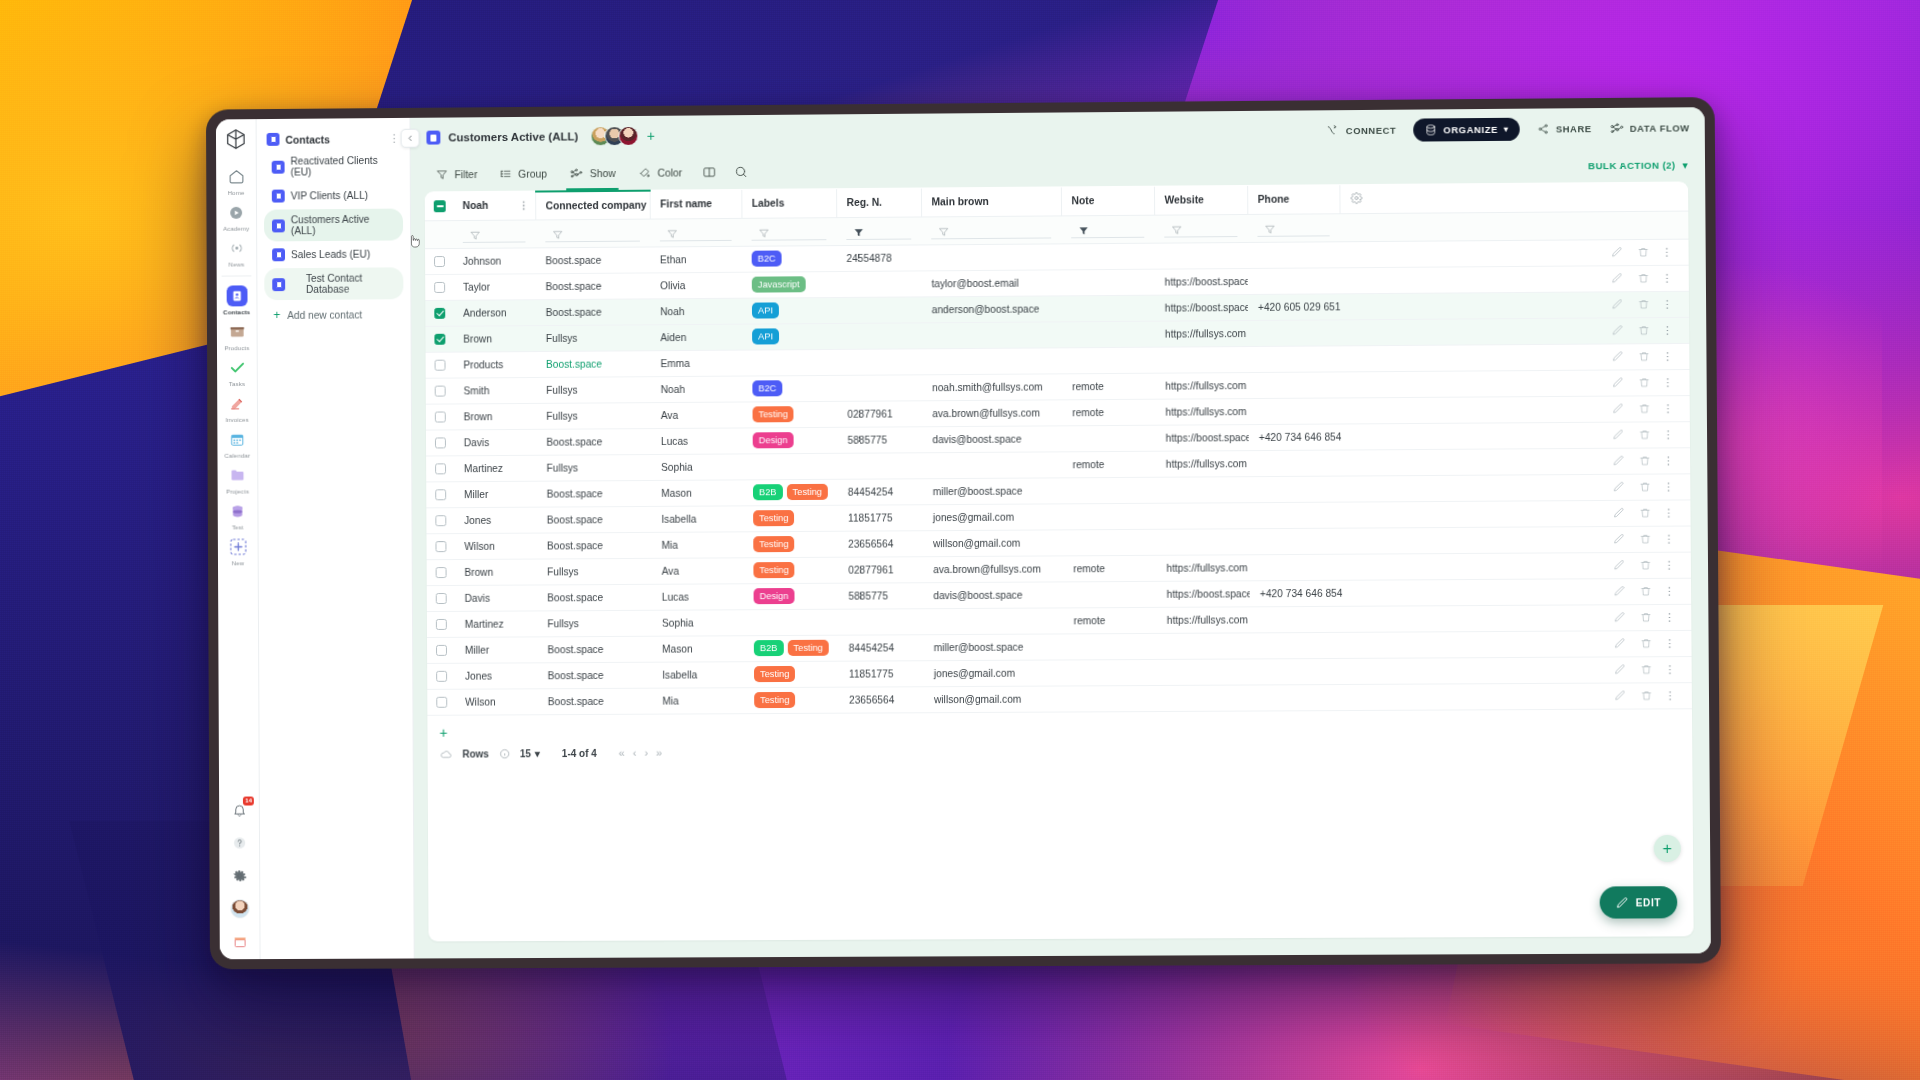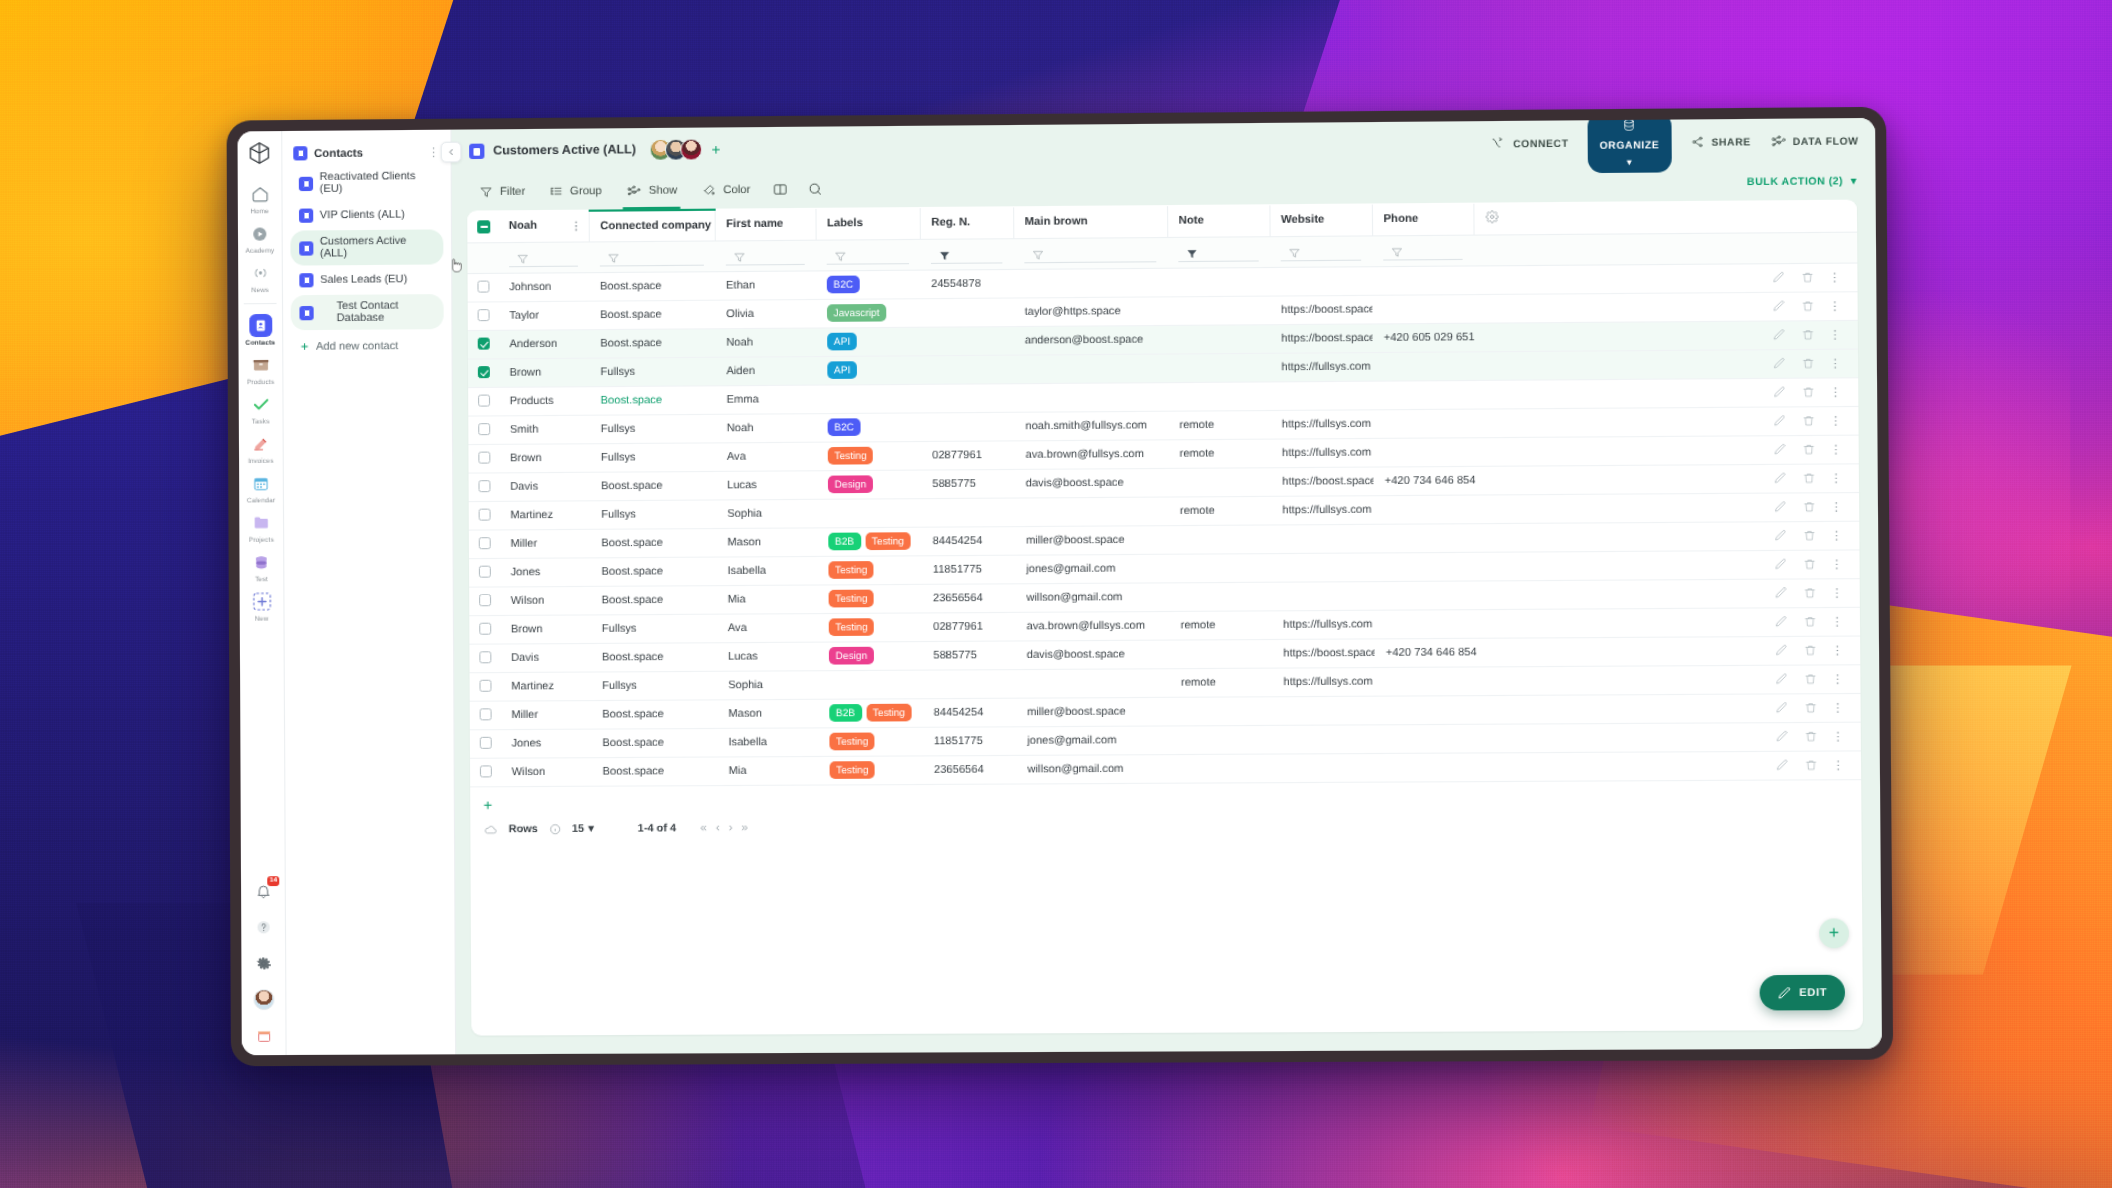--- a/index.html
+++ b/index.html
@@ -150,21 +150,21 @@
   .avatars { display:flex; align-items:center; }
   .av { width:20px; height:20px; border-radius:50%; border:1.6px solid #e9f4ee; margin-left:-6px; }
   .av:first-child { margin-left:0; }
   .av1 { background:radial-gradient(circle at 50% 34%, #f6dcc4 0 33%, #caa15e 34% 56%, #5d8a55 58%); }
   .av2 { background:radial-gradient(circle at 50% 36%, #e9c9ab 0 33%, #4f4f52 34% 55%, #2f3f55 57%); }
   .av3 { background:radial-gradient(circle at 50% 32%, #f3d2bb 0 31%, #5b2329 32% 54%, #8e1430 56%); }
   .av-plus { color:#0e9f6e; font-size:14px; margin-left:9px; cursor:pointer; line-height:1; }
   .tb-right { margin-left:auto; display:flex; align-items:center; gap:17px; }
   .tb-btn { display:flex; align-items:center; gap:6px; font-size:9.4px; font-weight:600;
     letter-spacing:.55px; color:#3d4c46; cursor:pointer; }
-  .tb-btn.pill { background:#0c4a6e; color:#fff; padding:5px 11px; border-radius:13px; letter-spacing:.6px;flex-direction:column; }
+  .tb-btn.pill { background:#0f172a; color:#fff; padding:5px 11px; border-radius:13px; letter-spacing:.6px; }
 
   
   #toolbar { height:34px; display:flex; align-items:center; padding:0 17px 0 14px; flex:0 0 34px; }
   .tool { display:flex; align-items:center; gap:6px; padding:0 11px; height:100%;
     font-size:10.4px; color:#3f4a45; cursor:pointer; position:relative; }
   .tool.active::after { content:""; position:absolute; left:8px; right:8px; bottom:0;
     height:2px; background:#0e9f6e; border-radius:1px; }
   .tool-plain { padding:0 9px; cursor:pointer; display:flex; align-items:center; height:100%; }
   #bulk-action { margin-left:auto; display:flex; align-items:center; gap:7px;
     font-size:9.6px; font-weight:700; letter-spacing:.45px; color:#0e9f6e; cursor:pointer;text-align:right; }
@@ -759,21 +759,21 @@
                     </div>
                   </td>
                 </tr>
                 <tr class="">
                   <td class="col-check"><span class="cb"></span></td>
                   <td><span>Taylor</span></td>
                   <td><span class="">Boost.space</span></td>
                   <td><span>Olivia</span></td>
                   <td><span class="chip" style="background: rgb(108, 190, 133);">Javascript</span></td>
                   <td><span></span></td>
-                  <td><span>taylor@https.space</span></td>
+                  <td><span>taylor@boost.email</span></td>
                   <td><span></span></td>
                   <td><span>https://boost.space</span></td>
                   <td><span></span></td>
                   <td>
                     <div class="row-acts">
                       <span class="ico-btn">
                         <svg viewBox="0 0 24 24" width="12" height="12" fill="none" stroke="#b2bbc0" stroke-width="1.5" stroke-linecap="round" stroke-linejoin="round">
                           <path d="M16.5 3.5a2.1 2.1 0 0 1 3 3L7 19l-4 1 1-4z"></path>
                         </svg>
                       </span>
@@ -1233,21 +1233,21 @@
           <span class="ico-btn">
             <svg viewBox="0 0 24 24" width="11" height="11" fill="none" stroke="#9aa3a8" stroke-width="1.6">
                   <circle cx="12" cy="12" r="9"></circle>
                   <path d="M12 11v5M12 8h.01"></path>
                 </svg>
           </span>
           <span class="f-sel">
             <span>15</span>
             <span>▾</span>
           </span>
-          <span class="f-lbl" style="margin-left:30px">1-4 of 4</span>
+          <span class="f-lbl" style="margin-left:12px">1-4 of 4</span>
           <span id="pager" style="display:flex;align-items:center;margin-left:8px">
                 <span class="pg">«</span>
                 <span class="pg">‹</span>
                 <span class="pg">›</span>
                 <span class="pg">»</span>
               </span>
         </div>
         <div id="fab-add">
           <span>+</span>
         </div>

